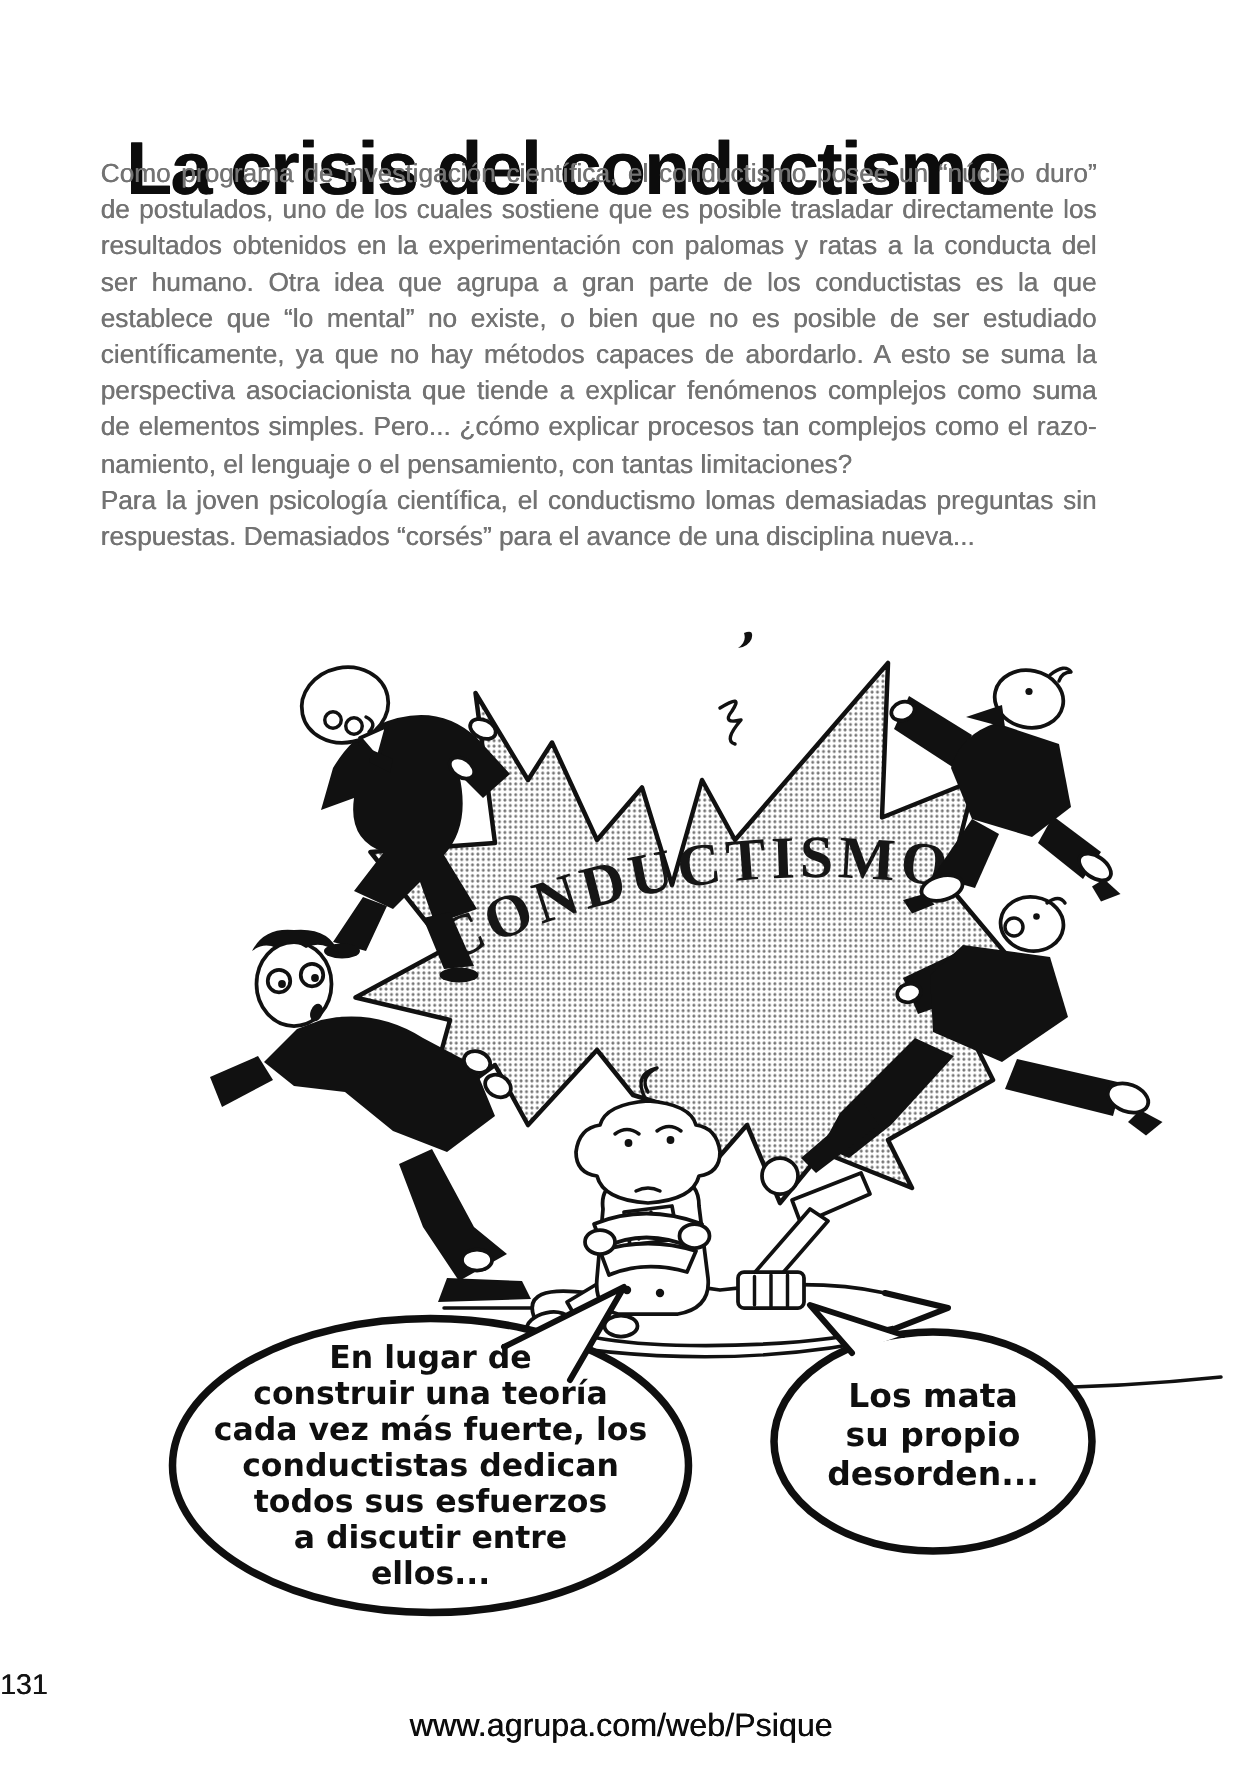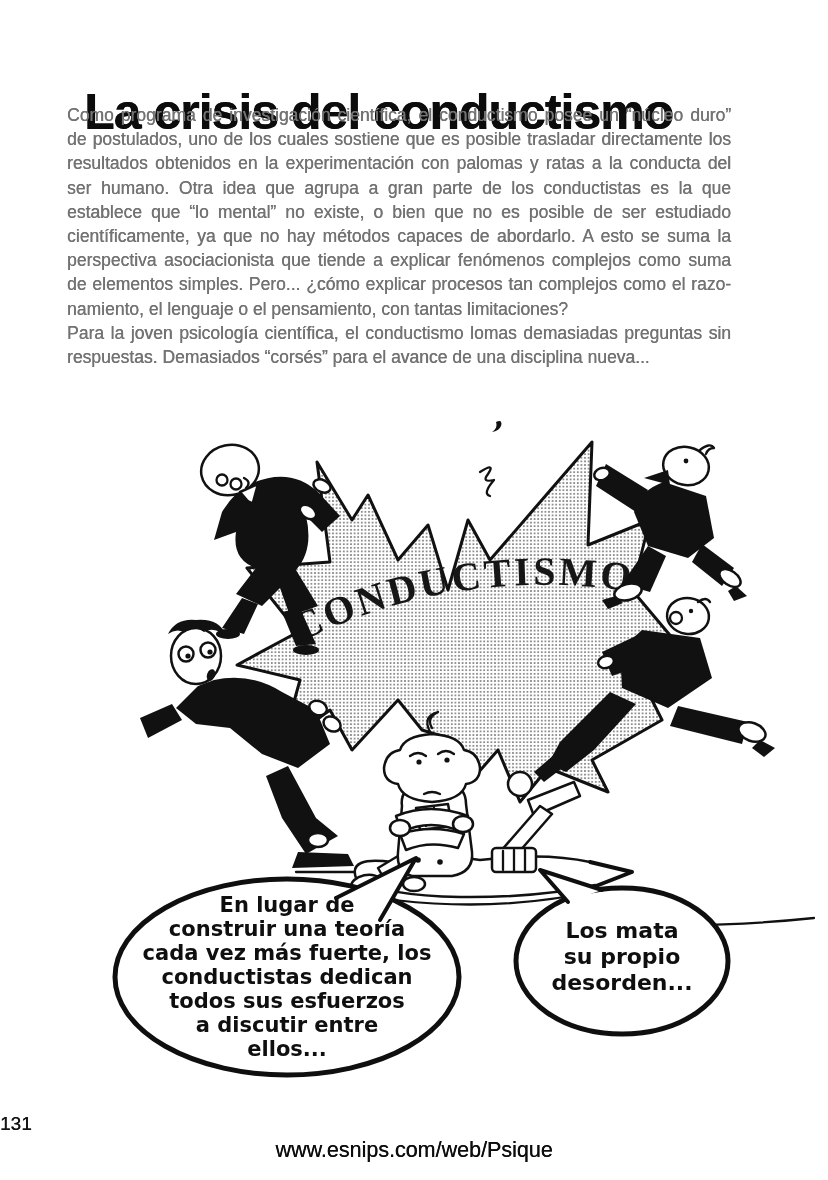--- a/index.html
+++ b/index.html
@@ -176,15 +176,15 @@
     <g>
       <ellipse class="bubble" cx="622" cy="541" rx="106" ry="73"></ellipse>
       <path class="tail" d="M568 482 L540 450 L602 470"></path>
       <text class="bubbletext2" x="622" y="518">Los mata</text>
       <text class="bubbletext2" x="622" y="544">su propio</text>
       <text class="bubbletext2" x="622" y="570">desorden...</text>
     </g>
   </svg>
 
   <div class="pagenum">131</div>
-  <div class="url">www.esnips.com/web/Psique</div>
+  <div class="url">www.agrupa.com/web/Psique</div>
 
 </div>
 
 </body></html>

